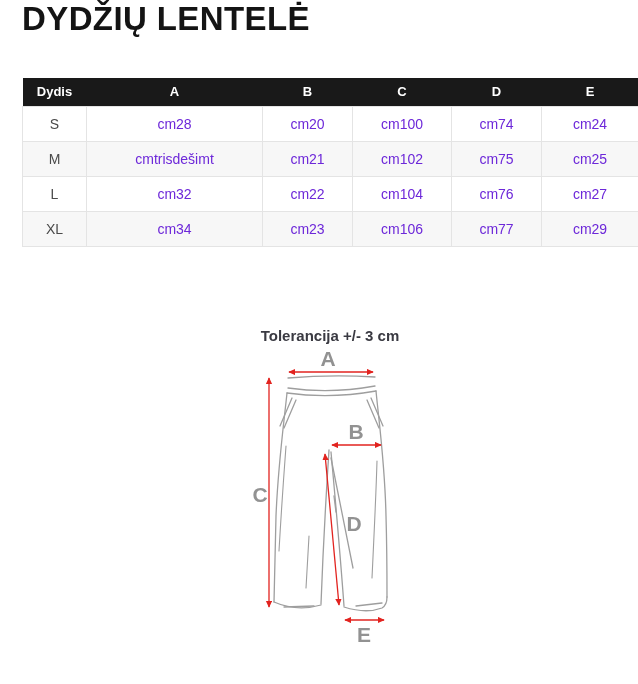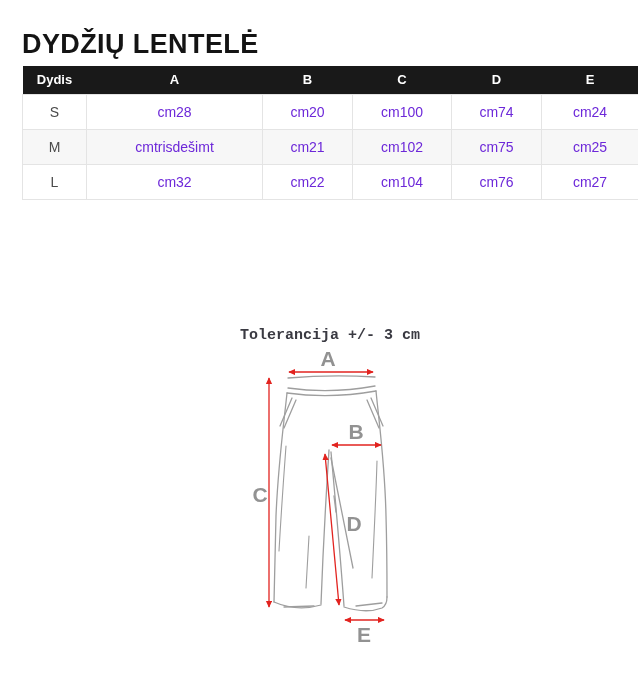--- a/index.html
+++ b/index.html
@@ -5,29 +5,29 @@
   * { margin: 0; padding: 0; box-sizing: border-box; }
   html, body { background: #ffffff; }
   body {
     width: 638px; height: 684px;
     position: relative;
     font-family: "Liberation Sans", sans-serif;
     overflow: hidden;
   }
   .page-title {
     position: absolute;
-    left: 22px; top: 29px;
-    font-size: 27px;
+    left: 22px; top: 0;
+    font-size: 33px;
     font-weight: 800;
     letter-spacing: 0.4px;
     color: #141414;
   }
   .size-table {
     position: absolute;
-    left: 22px; top: 66px;
+    left: 22px; top: 78px;
     width: 616px;
     border-collapse: collapse;
     table-layout: fixed;
     padding-left: 20px;
   }
   .size-table thead th {
     background: #191919;
     color: #ffffff;
     font-size: 13px;
     font-weight: 700;
@@ -47,21 +47,20 @@
   .size-table tbody tr.alt td { background: #f7f7f7; }
   .size-table tbody td.size-col { color: #4a4a4a; }
   .tolerance-note {
     position: absolute;
     left: 22px; top: 327px;
     width: 616px;
     text-align: center;
     font-size: 15px;
     font-weight: 700;
     color: #3a3a42;
-    font-family: Liberation Mono, monospace;
   }
   .diagram-wrap {
     position: absolute;
     left: 230px; top: 346px;
     width: 200px; height: 330px;
   }
   .dim-label {
     font-family: "Liberation Sans", sans-serif;
     font-size: 21px;
     font-weight: 700;
@@ -110,20 +109,28 @@
       <td>cm25</td>
     </tr>
     <tr>
       <td class="size-col">L</td>
       <td>cm32</td>
       <td>cm22</td>
       <td>cm104</td>
       <td>cm76</td>
       <td>cm27</td>
     </tr>
+    <tr class="alt">
+      <td class="size-col">XL</td>
+      <td>cm34</td>
+      <td>cm23</td>
+      <td>cm106</td>
+      <td>cm77</td>
+      <td>cm29</td>
+    </tr>
   </tbody>
 </table>
 
 <div class="tolerance-note">Tolerancija +/- 3 cm</div>
 
 <div class="diagram-wrap">
   <svg width="200" height="330" viewBox="0 0 200 330">
     <defs>
       <marker id="ah" markerWidth="9" markerHeight="8" refX="6.2" refY="3.2" orient="auto-start-reverse" markerUnits="userSpaceOnUse">
         <path d="M0,0 L7,3.2 L0,6.4 Z" fill="#e2231f"></path>

